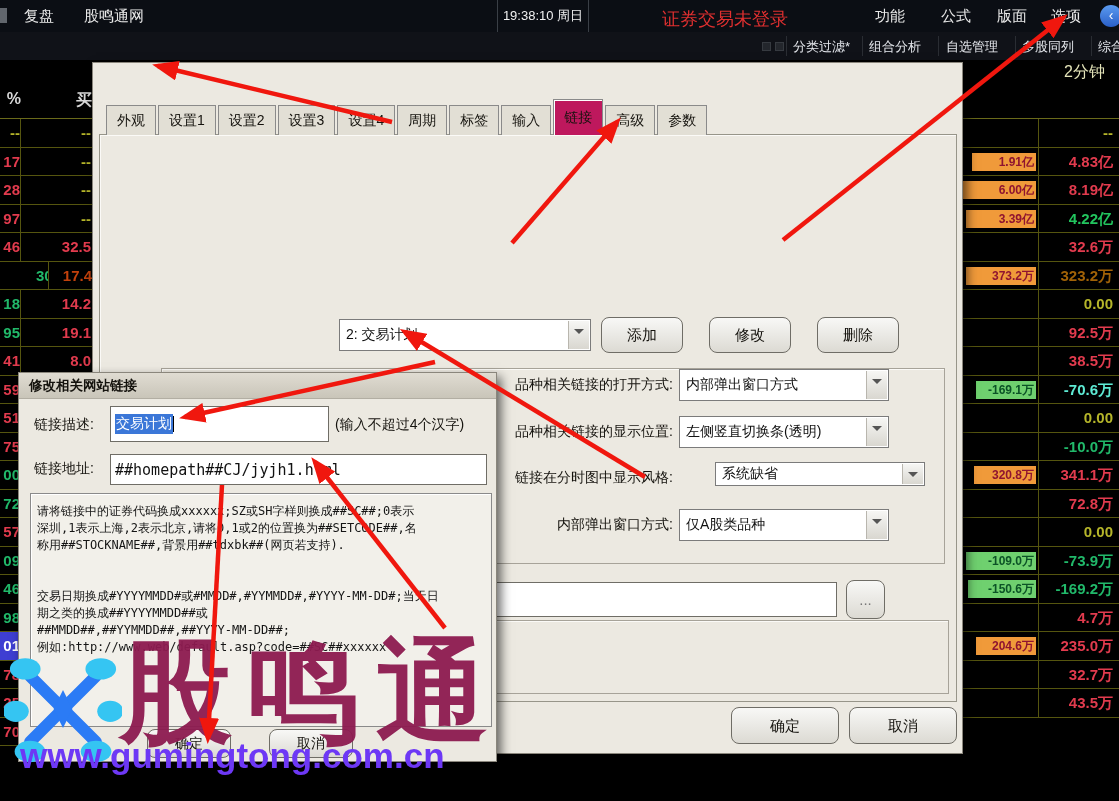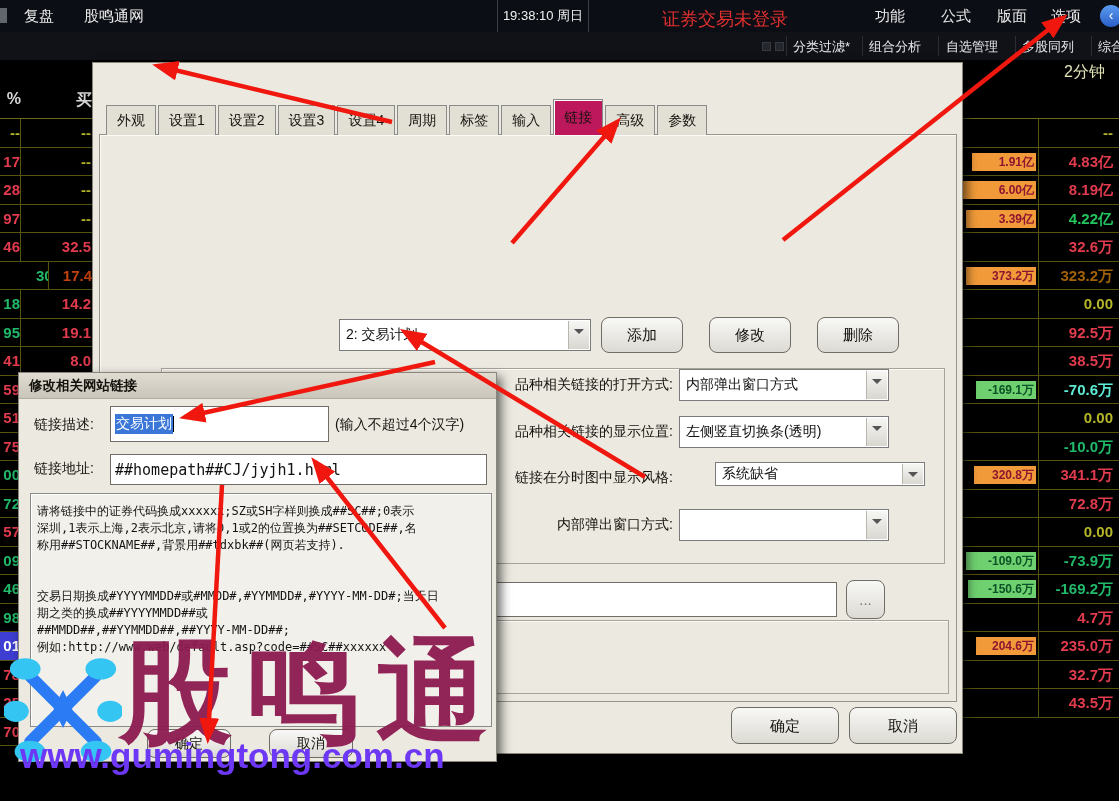--- a/index.html
+++ b/index.html
@@ -374,20 +374,21 @@
   </div>
 
   <div class="flabel" style="left:280px; top:406px; width:300px; text-align:right; z-index:4;">链接在分时图中显示风格:</div>
   <div class="combo" style="left:586px; top:399px; width:210px; height:24px; z-index:4;margin-left:36px;">
     <span class="val">系统缺省</span>
     <span class="dbtn"></span>
   </div>
 
   <div class="flabel" style="left:280px; top:453px; width:300px; text-align:right; z-index:4;">内部弹出窗口方式:</div>
   <div class="combo" style="left:586px; top:446px; width:210px; height:32px; z-index:4;">
+    <span class="val">仅A股类品种</span>
     <span class="dbtn"></span>
   </div>
 
   <div class="tfield" style="left:248px; top:519px; width:496px; height:35px; z-index:3;"></div>
   <div class="btn" style="left:753px; top:517px; width:39px; height:39px; line-height:37px; color:#777; z-index:3;">...</div>
 
   <div class="mdlg-sep"></div>
 
   <div class="btn" style="left:638px; top:644px; width:108px; height:37px; line-height:35px; z-index:4;">确定</div>
   <div class="btn" style="left:756px; top:644px; width:108px; height:37px; line-height:35px; z-index:4;">取消</div>

